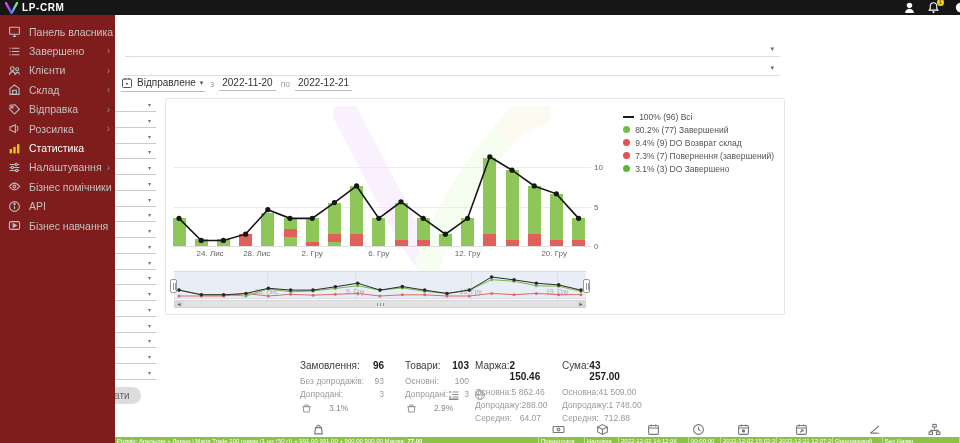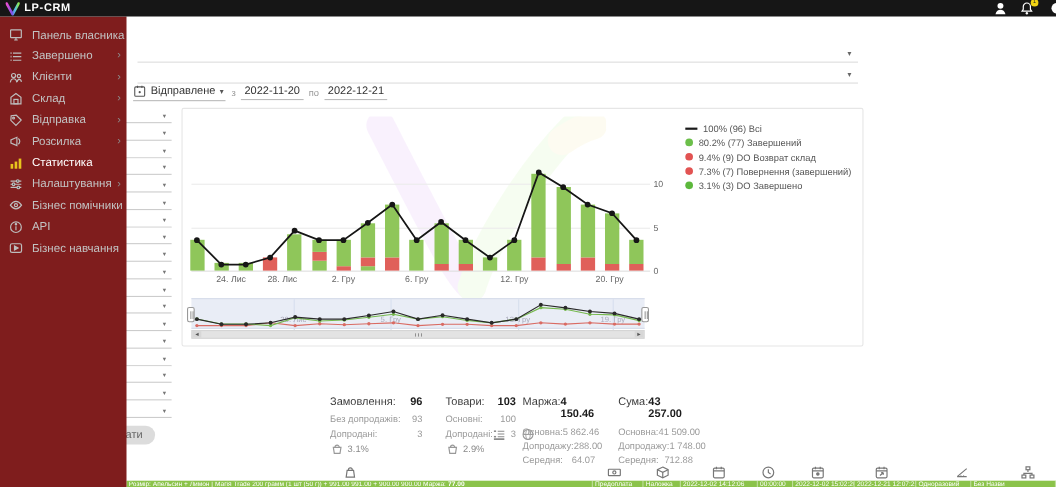--- a/index.html
+++ b/index.html
@@ -45,21 +45,21 @@
   .nav-lab{position:absolute;top:16px;font-size:7px;color:#aab;transform:translateX(-50%);white-space:nowrap;}
   .nav-grid{position:absolute;top:0;width:1px;height:28px;background:#d8dfee;}
   .scrollbar{position:absolute;left:8px;top:201px;width:412px;height:8px;background:#e3e3e3;border:1px solid #d5d5d5;}
   .sb-arrow{position:absolute;top:0;width:8px;height:6px;font-size:5px;line-height:6px;text-align:center;color:#555;background:#d7d7d7;}
   .sb-grip{position:absolute;left:50%;top:1.5px;width:7px;height:3px;margin-left:-3px;background:repeating-linear-gradient(90deg,#909090 0 1px,transparent 1px 3px);}
   
   .stat-col{position:absolute;top:322px;z-index:6;margin-top:38px;}
   .stat-title{display:flex;justify-content:space-between;font-size:10px;color:#3c3c3c;margin-bottom:4px;}
   .stat-title b{color:#1c1c1c;}
   .stat-row{display:flex;justify-content:space-between;font-size:8.5px;color:#9a9a9a;line-height:13px;white-space:nowrap;}
-  .stat-pct{display:flex;align-items:center;gap:3px;font-size:8.5px;color:#8a8a8a;line-height:14px;}
+  .stat-pct{display:flex;align-items:center;gap:16px;font-size:8.5px;color:#8a8a8a;line-height:14px;}
   .view-ico{position:absolute;top:389px;width:12px;height:12px;z-index:6;}
   
   .hdr-ico{position:absolute;top:423px;width:13px;height:13px;z-index:6;}
   .green-row{position:absolute;left:115px;top:437px;width:845px;height:12px;background:#8bc34a;display:flex;z-index:6;color:#fff;font-size:6px;line-height:7px;}
   .g-cell{padding:1px 2px;border-right:1px solid rgba(255,255,255,.45);overflow:hidden;white-space:nowrap;flex:0 0 auto;}
   svg{display:block;}
   .wm{position:absolute;left:135px;top:7px;opacity:.07;pointer-events:none;}
 </style>
 </head>
 <body>
@@ -517,21 +517,21 @@
               <path d="M2.8 4.3h6.4l-.8 5H3.6z"></path>
               <path d="M4.2 4.3a1.8 1.8 0 0 1 3.6 0"></path>
             </svg>
           </span>
           <span>2.9%</span>
         </div>
       </div>
       <div class="stat-col" style="left: 475px; width: 66px;">
         <div class="stat-title">
           <span>Маржа:</span>
-          <b>4 150.46</b>
+          <b>2 150.46</b>
         </div>
         <div class="stat-row">
           <span>Основна:</span>
           <span>5 862.46</span>
         </div>
         <div class="stat-row">
           <span>Допродажу:</span>
           <span>288.00</span>
         </div>
         <div class="stat-row">

